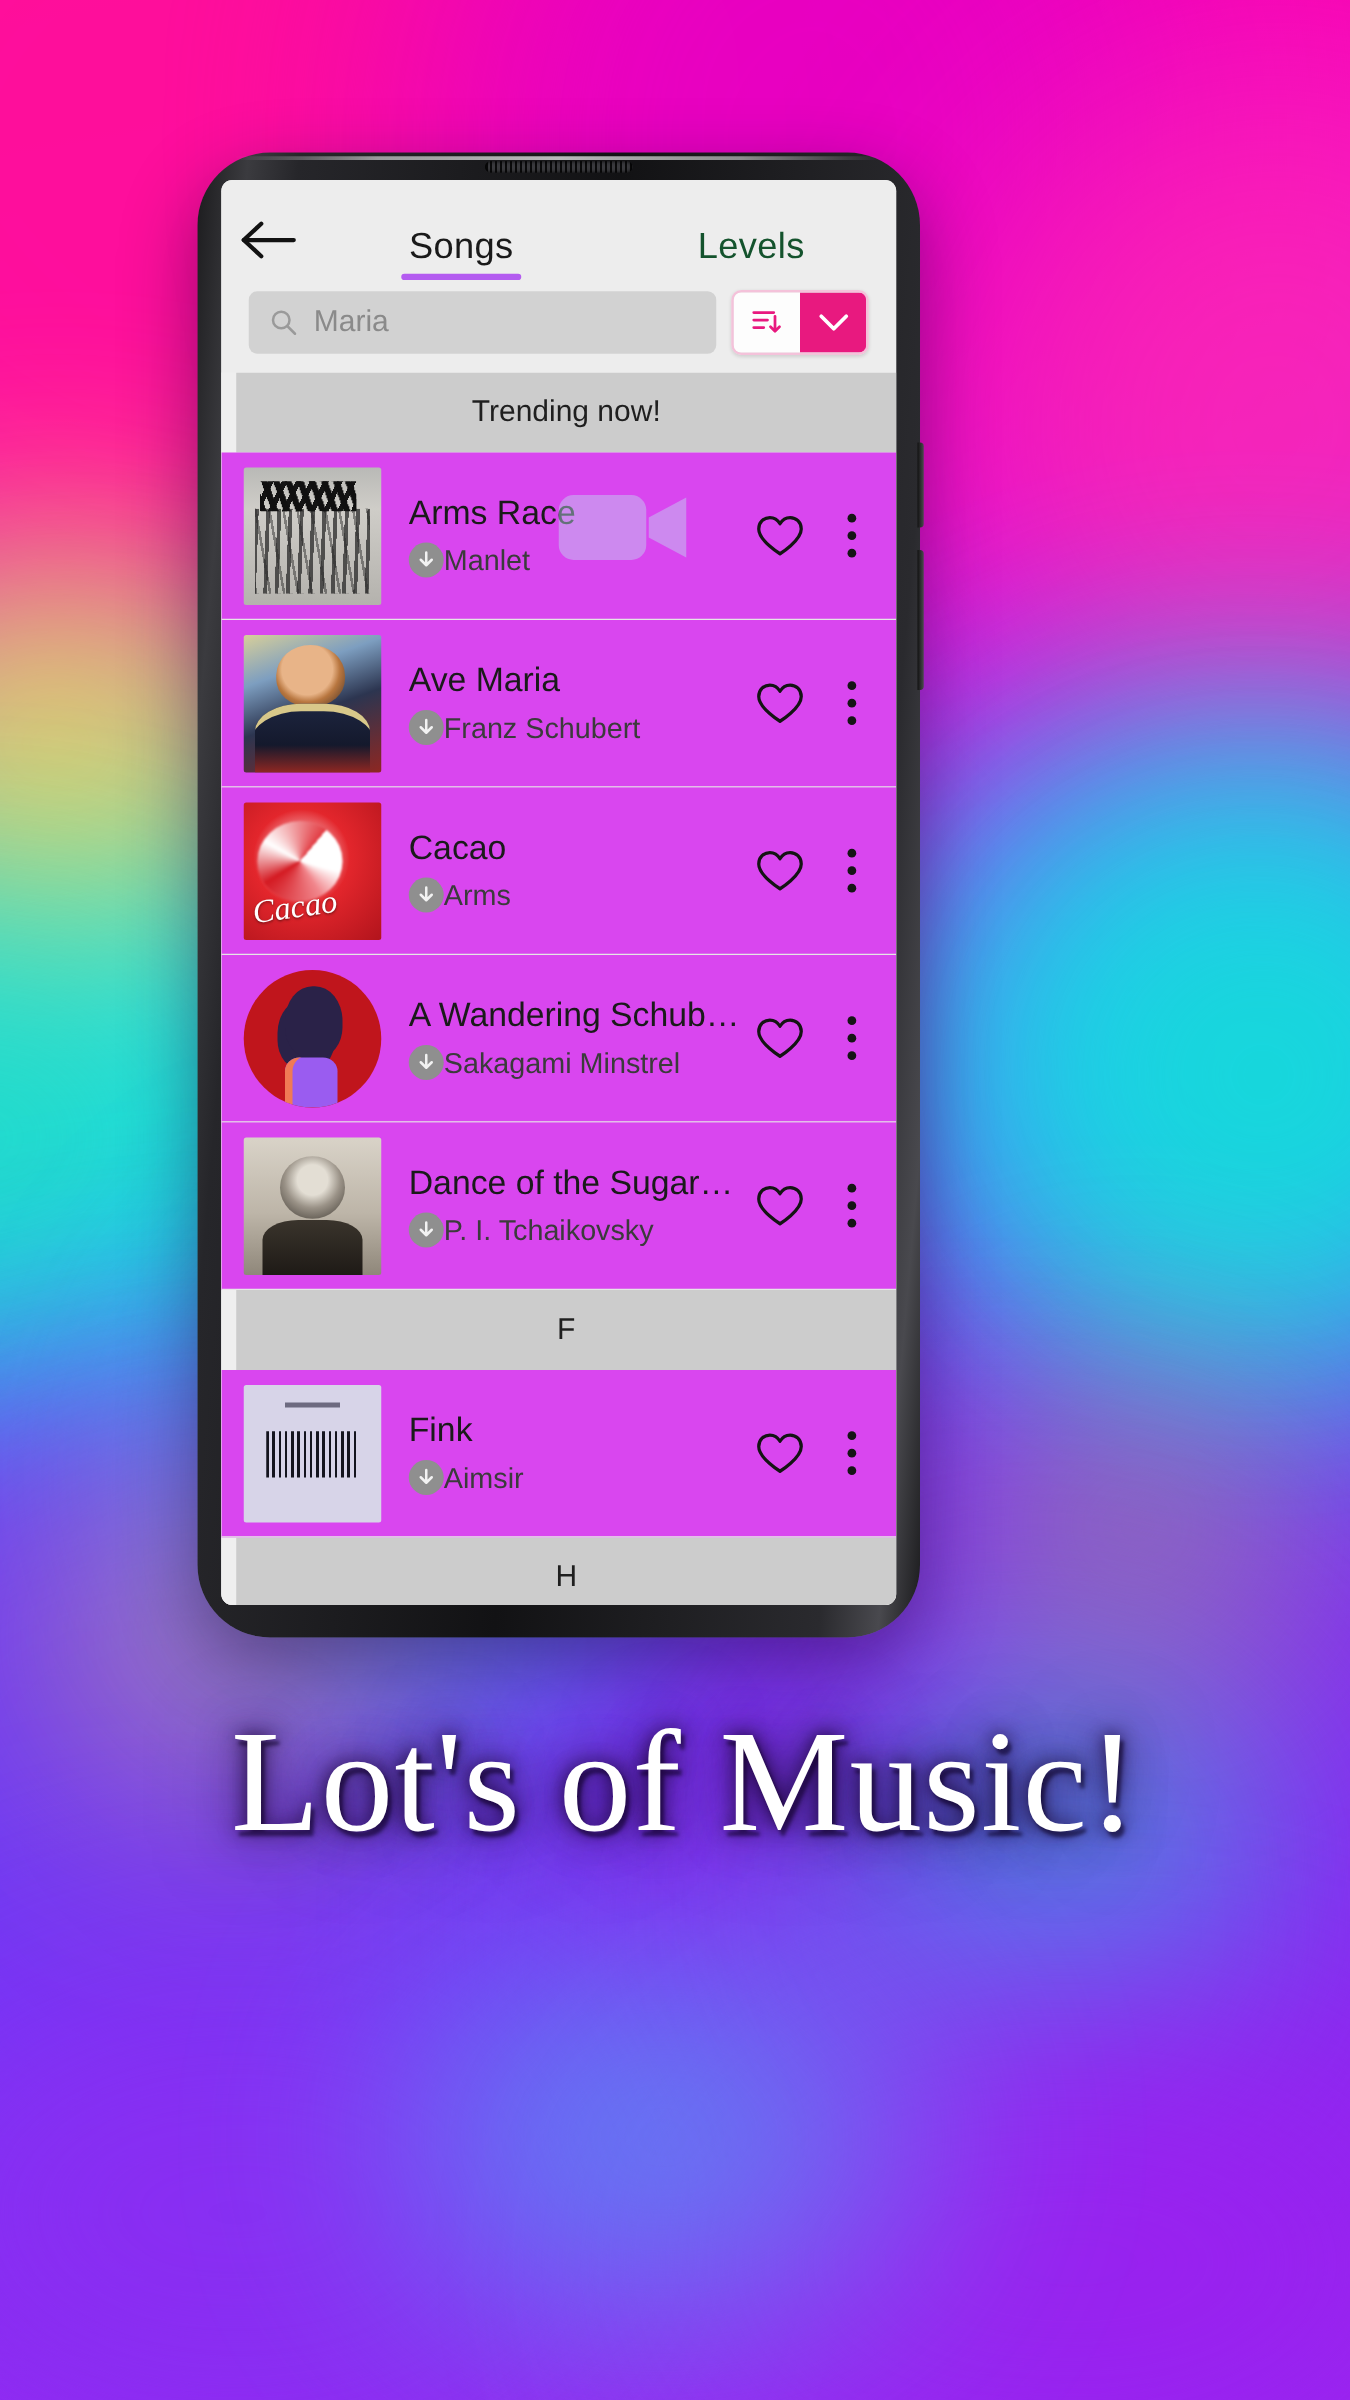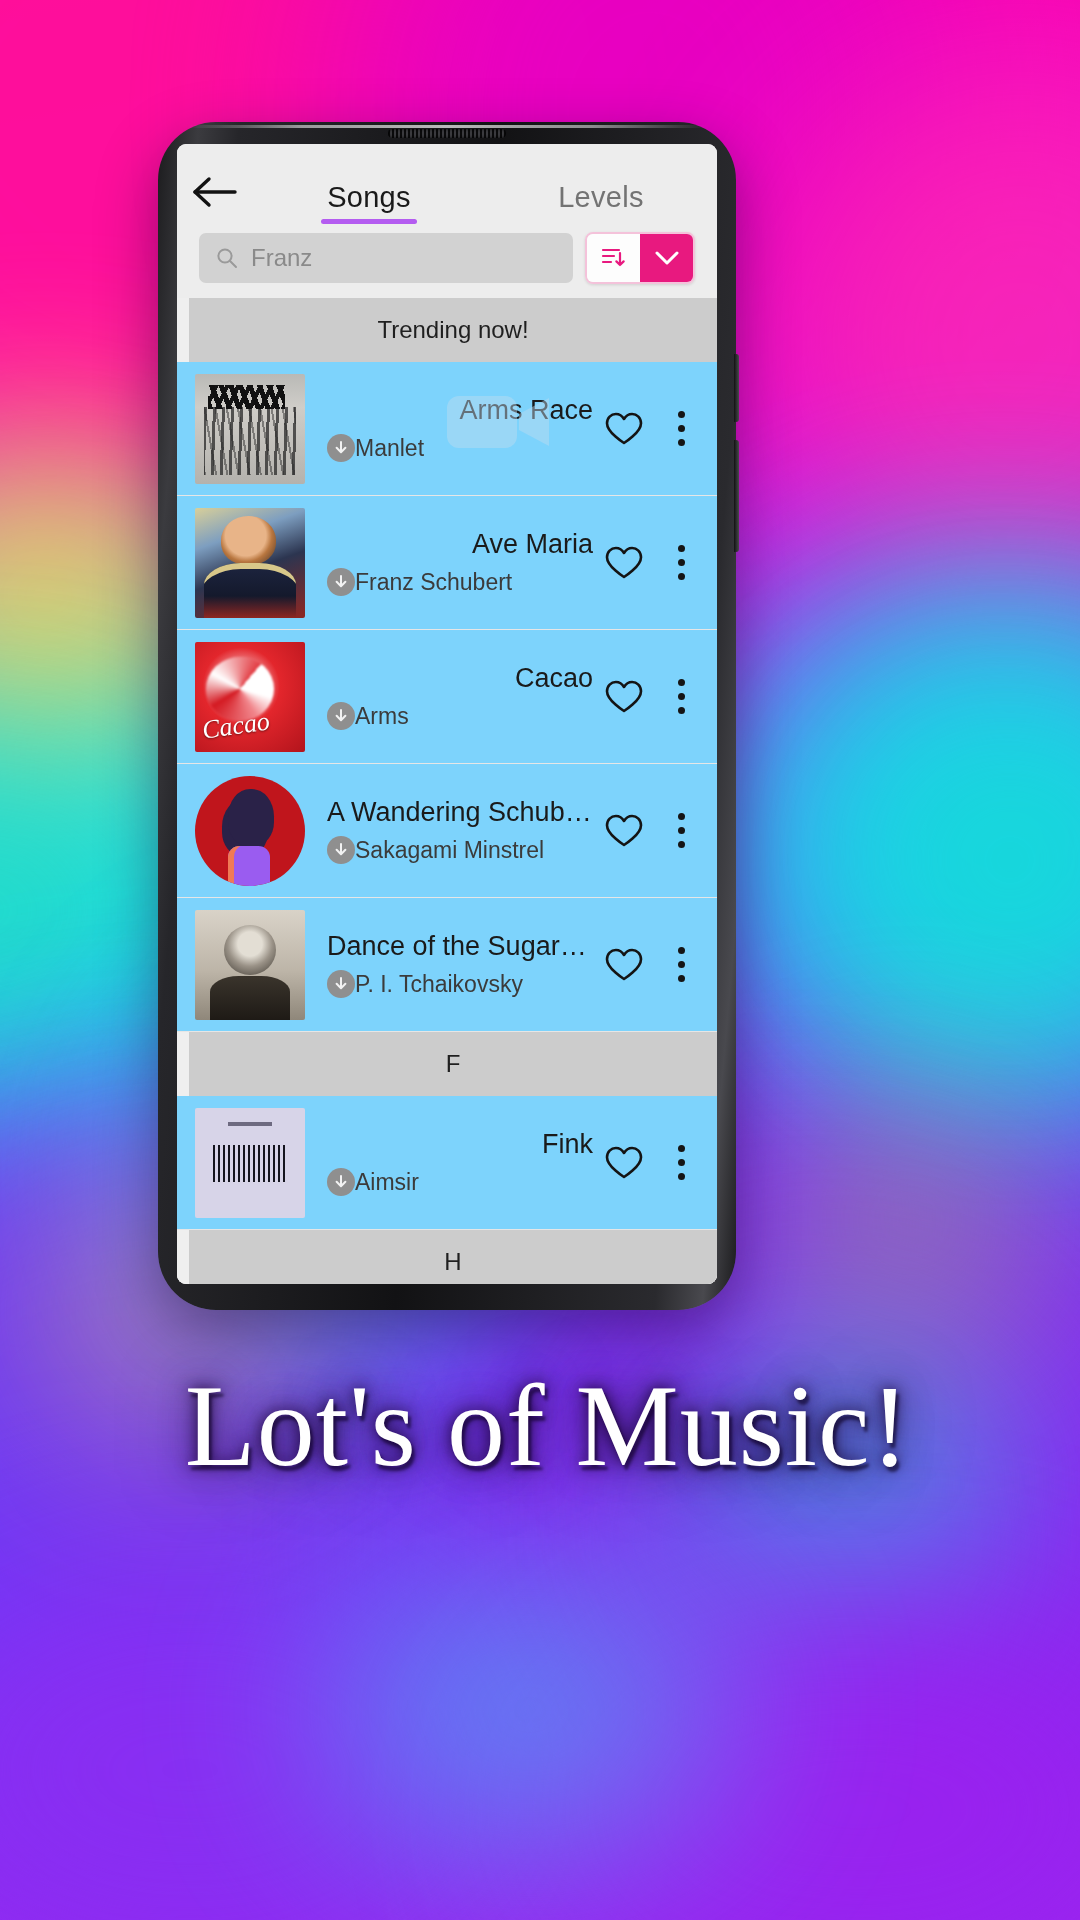--- a/index.html
+++ b/index.html
@@ -135,21 +135,21 @@
     height: 64px;
   }
   .tab {
     flex: 1 1 0;
     text-align: center;
     position: relative;
     padding-bottom: 10px;
   }
   .tab-label { font-size: 29px; letter-spacing: .3px; }
   .tab.active .tab-label { color: #1a1a1a; }
-  .tab.inactive .tab-label { color: #737373; }
+  .tab.inactive .tab-label { color: #14532d; }
   .tab-underline {
     position: absolute;
     left: 50%; transform: translateX(-50%);
     bottom: 0;
     width: 96px; height: 5px;
     border-radius: 3px;
     background: #b45cf0;
   }
 
   
@@ -196,24 +196,23 @@
   .section-header {
     height: 64px;
     background: #cccccc;
     display: flex; align-items: center; justify-content: center;
     font-size: 24px; color: #1f1f1f; margin-left: 12px;
   }
   .song-row {
     height: 134px;
     display: flex; align-items: center;
     padding: 0 0 0 18px;
-    background: #7dd3fc;
+    background: #d946ef;
     position: relative;
     border-bottom: 1px solid #e6e6e6;
-    text-align: right;
   }
   .art {
     width: 110px; height: 110px;
     flex: 0 0 auto;
     border-radius: 2px;
     overflow: hidden;
     position: relative;
     background: #cfcfcf;
   }
   .art.circle { border-radius: 50%; }
@@ -409,21 +408,21 @@
             </div>
           </div>
         </div>
 
         <div id="search-row">
           <div id="search-box">
             <svg width="24" height="24" viewBox="0 0 24 24">
               <circle cx="10" cy="10" r="6.6" stroke="#9a9a9a" stroke-width="2" fill="none"></circle>
               <path d="M15 15 L21 21" stroke="#9a9a9a" stroke-width="2" stroke-linecap="round"></path>
             </svg>
-            <span id="search-placeholder">Franz</span>
+            <span id="search-placeholder">Maria</span>
           </div>
 
           <div id="sort-group">
             <div id="sort-btn">
               <svg width="28" height="28" viewBox="0 0 28 28">
                 <path d="M3 6 H19 M3 12 H14 M3 18 H11" stroke="#e8197f" stroke-width="2.2" stroke-linecap="round"></path>
                 <path d="M20 9 V21 M16.4 17.4 L20 21 L23.6 17.4" stroke="#e8197f" stroke-width="2.2" fill="none" stroke-linecap="round" stroke-linejoin="round"></path>
               </svg>
             </div>
             <div id="dropdown-btn">

